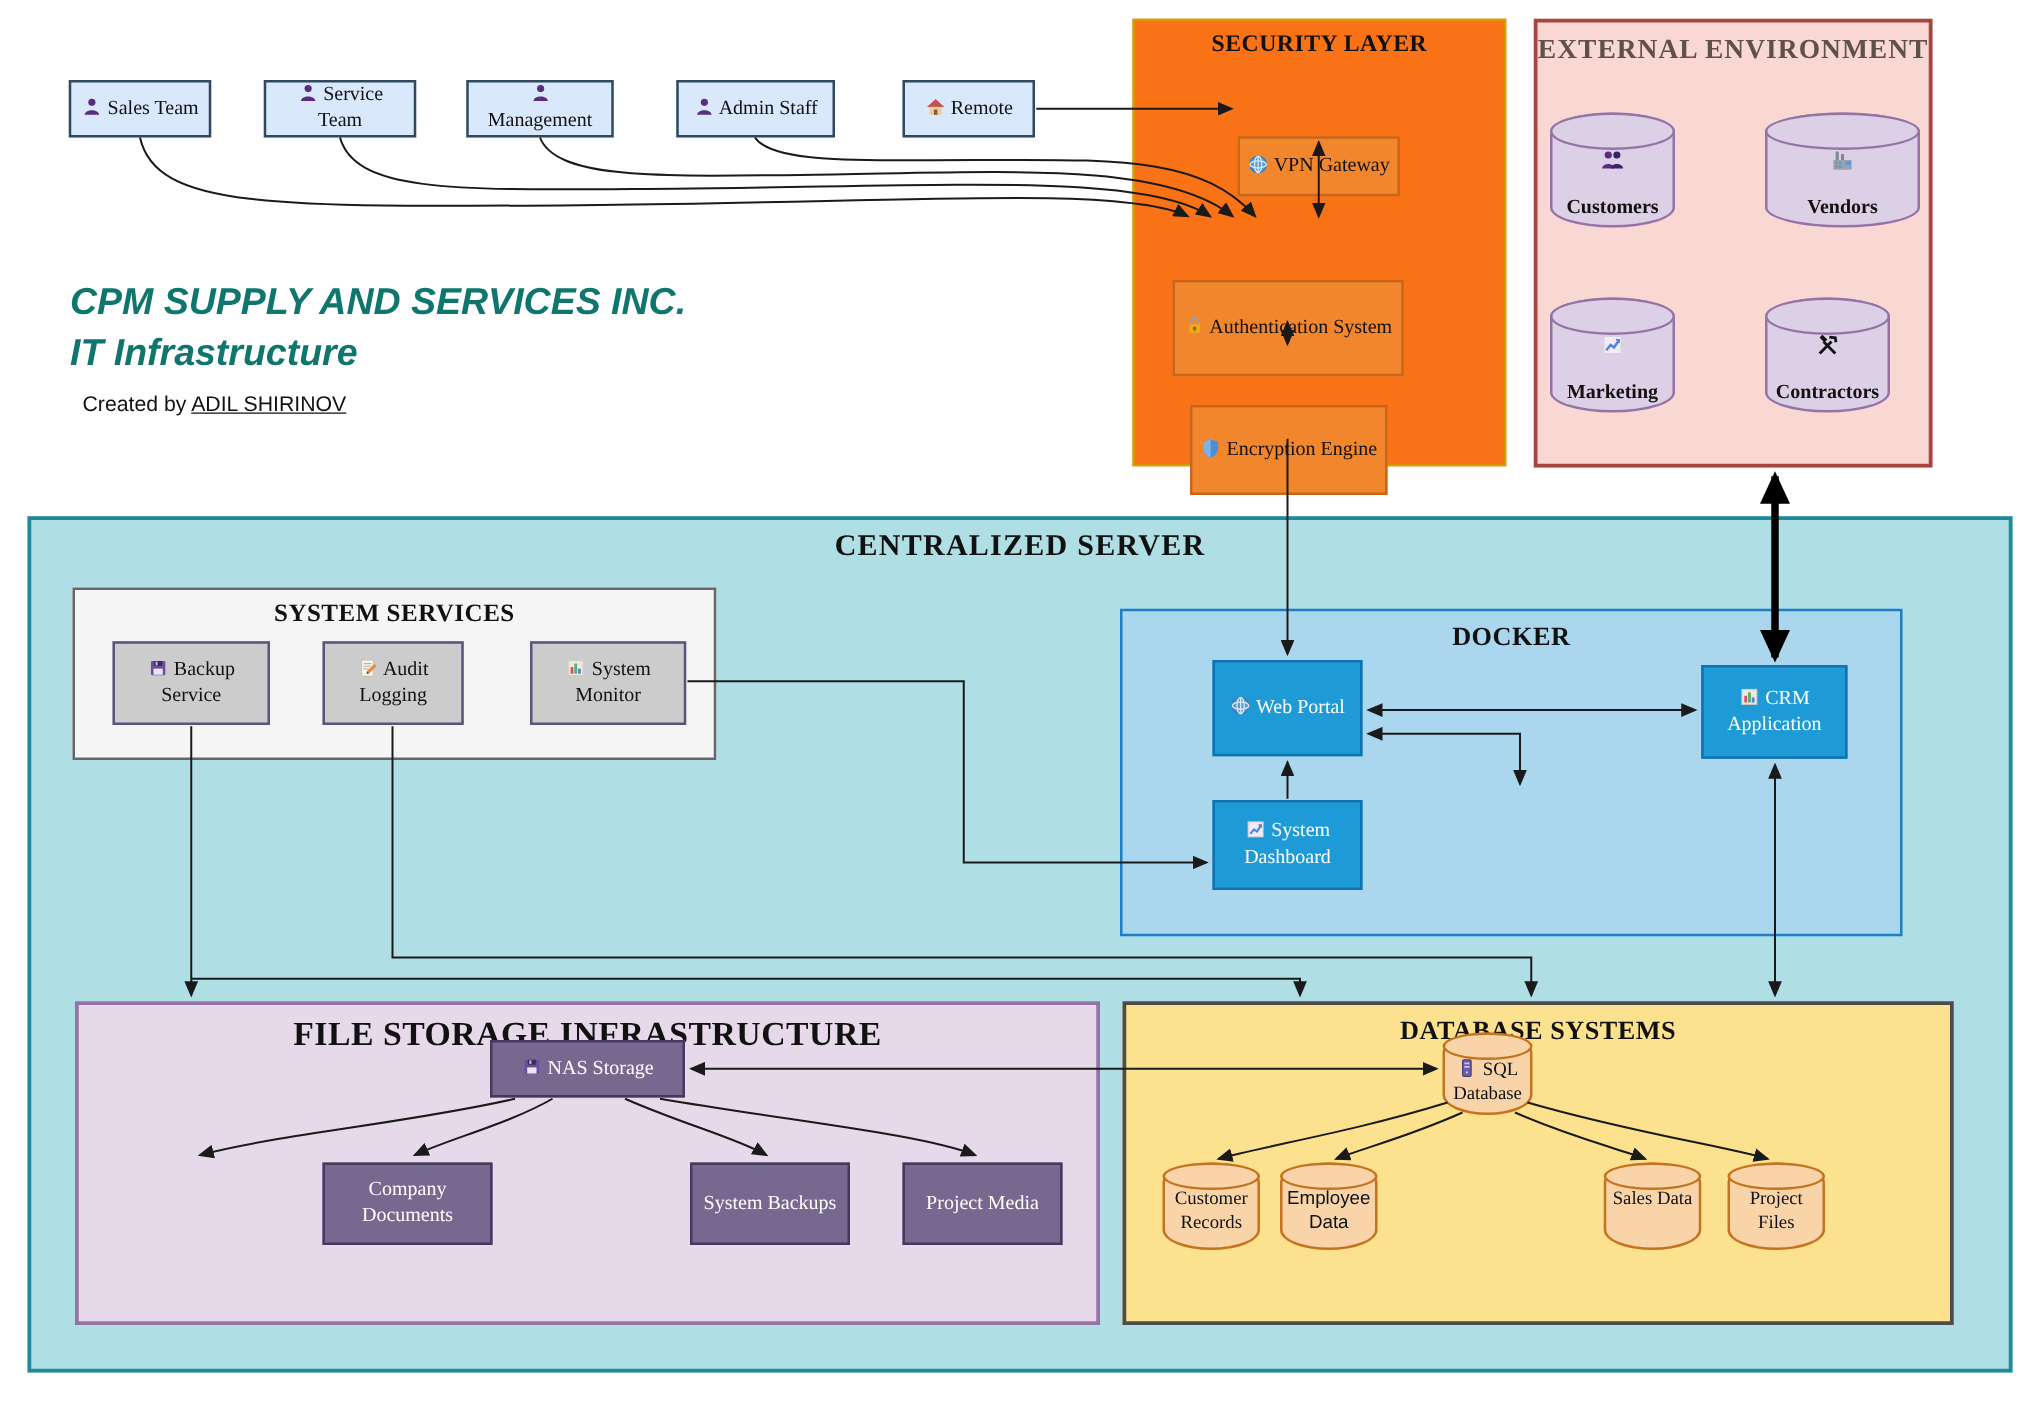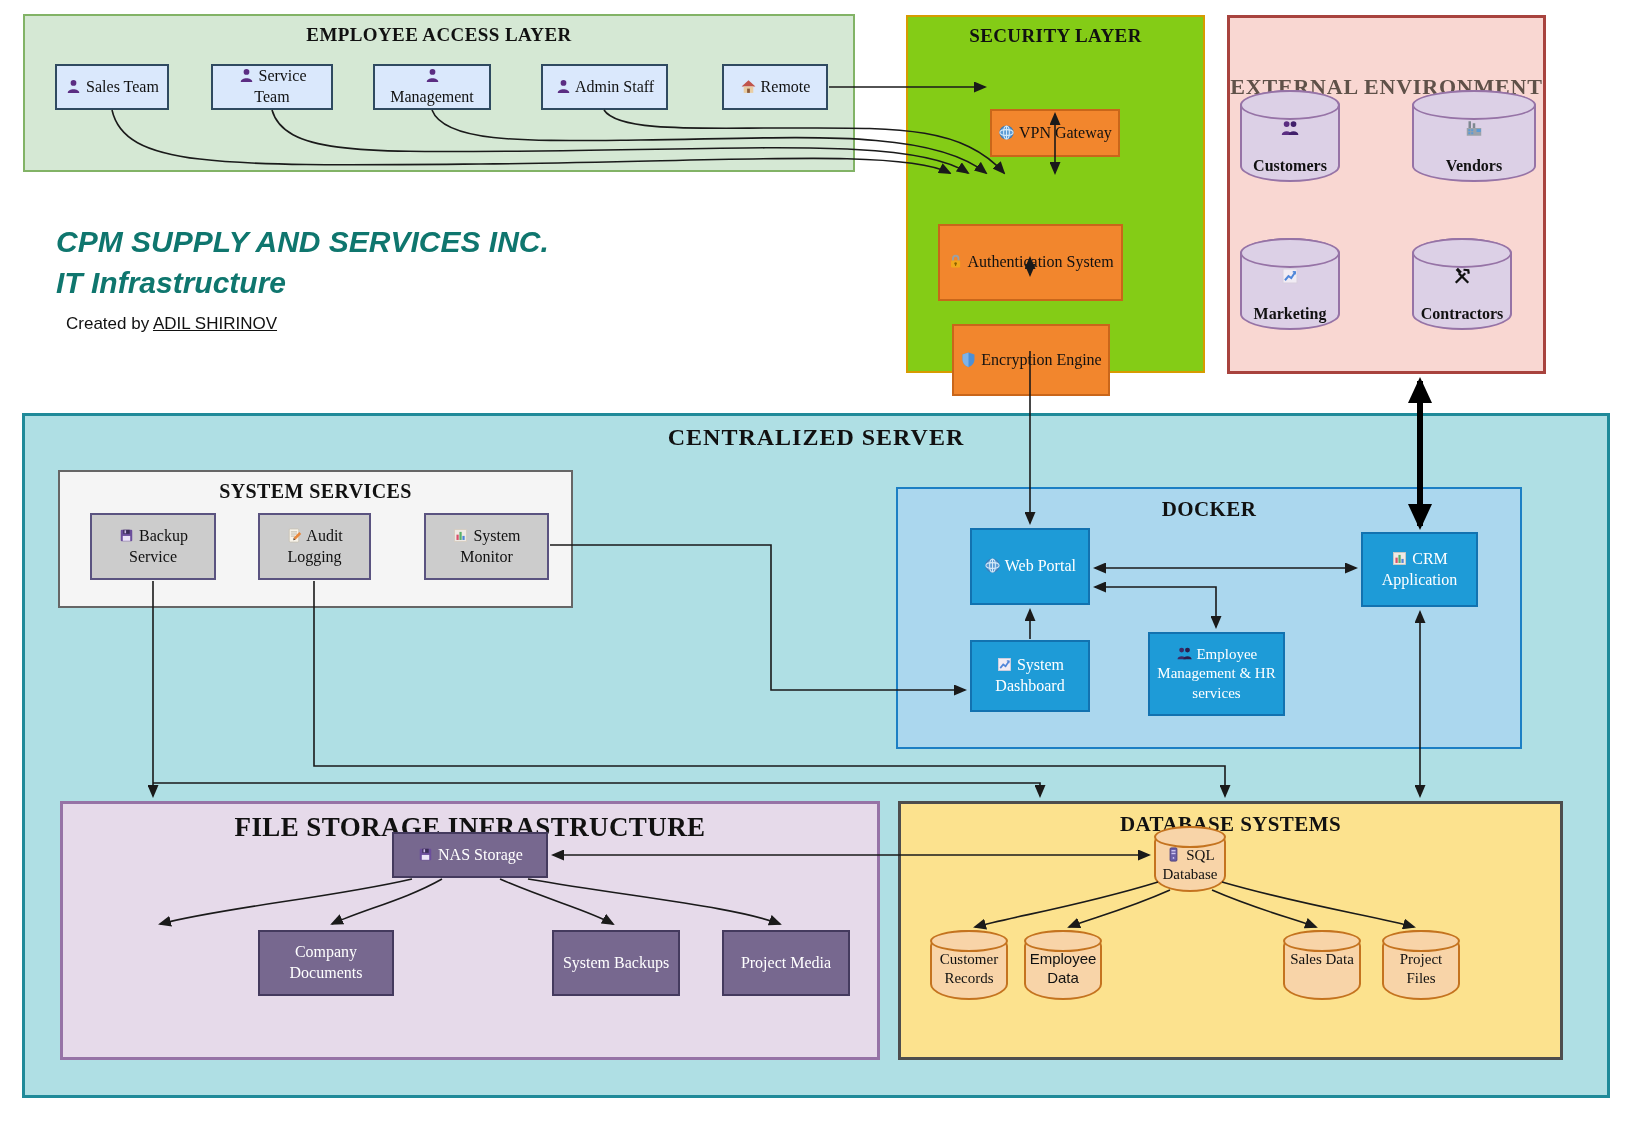--- a/index.html
+++ b/index.html
@@ -2,23 +2,23 @@
 <html><head>
 <meta charset="utf-8">
 <style>
   html,body{margin:0;padding:0;background:#fff;}
   .canvas{position:relative;width:1633px;height:1123px;background:#ffffff;
           font-family:"Liberation Serif","DejaVu Serif",serif;color:#111;overflow:hidden;}
   .region{position:absolute;box-sizing:border-box;}
   .region-title{position:absolute;left:0;right:0;top:8px;text-align:center;font-weight:700;
                 font-size:19px;letter-spacing:.4px;}
   .emp-layer{left:23px;top:14px;width:832px;height:158px;background:#d5e8d4;border:2px solid #82b366;}
-  .sec-layer{left:906px;top:15px;width:299px;height:358px;background:#84cc16;border:2px solid #d79b00;}
+  .sec-layer{left:906px;top:15px;width:299px;height:358px;background:#f97316;border:2px solid #d79b00;}
   .ext-layer{left:1227px;top:15px;width:319px;height:359px;background:#f9d7d2;border:3px solid #a8433e;}
-  .ext-layer .region-title{font-size:22px;color:#5f5149;letter-spacing:.8px;margin-top:48px;}
+  .ext-layer .region-title{font-size:22px;color:#5f5149;letter-spacing:.8px;}
   .srv-layer{left:22px;top:413px;width:1588px;height:685px;background:#afdfe4;border:3px solid #1f8a99;}
   .srv-layer>.region-title{font-size:24px;letter-spacing:1px;}
   .sys-box{left:58px;top:470px;width:515px;height:138px;background:#f5f5f5;border:2px solid #666;}
   .sys-box .region-title{font-size:20px;text-align:center;}
   .dock-box{left:896px;top:487px;width:626px;height:262px;background:#abd7ee;border:2px solid #1c7fc4;}
   .dock-box .region-title{font-size:21px;}
   .fs-box{left:60px;top:801px;width:820px;height:259px;background:#e6daea;border:3px solid #9673a6;}
   .fs-box .region-title{font-size:27px;}
   .db-box{left:898px;top:801px;width:665px;height:259px;background:#fce28e;border:3px solid #4d4d4d;}
   .db-box .region-title{font-size:21px;}
@@ -145,23 +145,20 @@
         </g>
       <g id="i-server">
           <rect x="4.8" y="1.8" width="6.4" height="12.4" rx="1" fill="#6b5fa8" stroke="#4a3f7e" stroke-width="0.9"></rect>
           <rect x="6.1" y="3.8" width="3.8" height="1.3" fill="#cfc6f0"></rect>
           <rect x="6.1" y="6.4" width="3.8" height="1.3" fill="#cfc6f0"></rect>
           <circle cx="8" cy="11.2" r="0.8" fill="#cfc6f0"></circle>
         </g>
     </defs>
   </svg>
 
-  <div class="region emp-layer">
-    <div class="region-title">EMPLOYEE ACCESS LAYER</div>
-  </div>
   <div class="node emp-node" style="left:55px;top:64px;width:114px;height:46px">
     <span class="lbl"><svg class="ic" viewBox="0 0 16 16">
           <use href="#i-user"></use>
         </svg> <span>Sales Team</span></span>
   </div>
   <div class="node emp-node" style="left:211px;top:64px;width:122px;height:46px">
     <span class="lbl"><svg class="ic" viewBox="0 0 16 16">
           <use href="#i-user"></use>
         </svg> <span>Service Team</span></span>
   </div>
@@ -281,25 +278,20 @@
   </div>
   <div class="node dock-node" style="left:1361px;top:532px;width:117px;height:75px">
     <span class="lbl"><svg class="ic" viewBox="0 0 16 16">
           <use href="#i-bars"></use>
         </svg> <span>CRM Application</span></span>
   </div>
   <div class="node dock-node" style="left:970px;top:640px;width:120px;height:72px">
     <span class="lbl"><svg class="ic" viewBox="0 0 16 16">
           <use href="#i-line"></use>
         </svg> <span>System Dashboard</span></span>
-  </div>
-  <div class="node dock-node" style="left:1148px;top:632px;width:137px;height:84px;font-size:15px">
-    <span class="lbl"><svg class="ic" viewBox="0 0 16 16">
-          <use href="#i-users-w"></use>
-        </svg> <span>Employee Management &amp; HR services</span></span>
   </div>
 
   <div class="region fs-box">
     <div class="region-title">FILE STORAGE INFRASTRUCTURE</div>
   </div>
   <div class="node fs-node" style="left:392px;top:832px;width:156px;height:46px">
     <span class="lbl"><svg class="ic" viewBox="0 0 16 16">
           <use href="#i-floppy"></use>
         </svg> <span>NAS Storage</span></span>
   </div>

